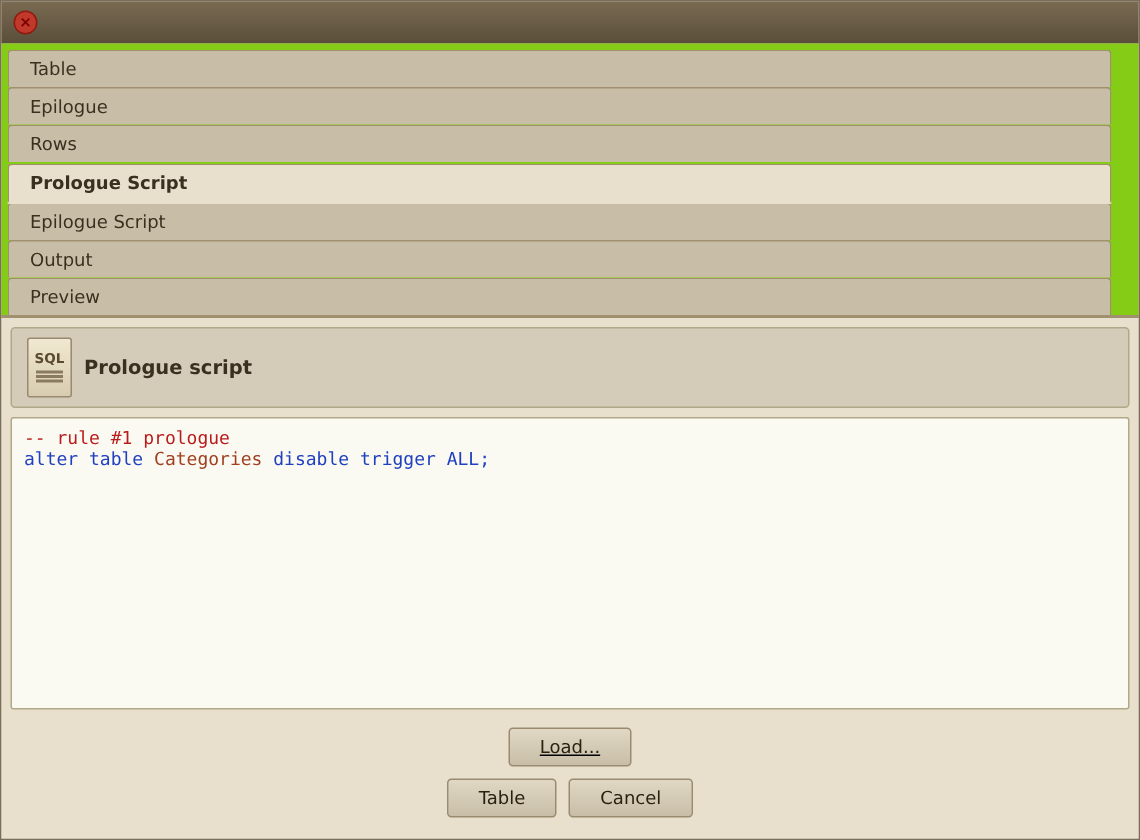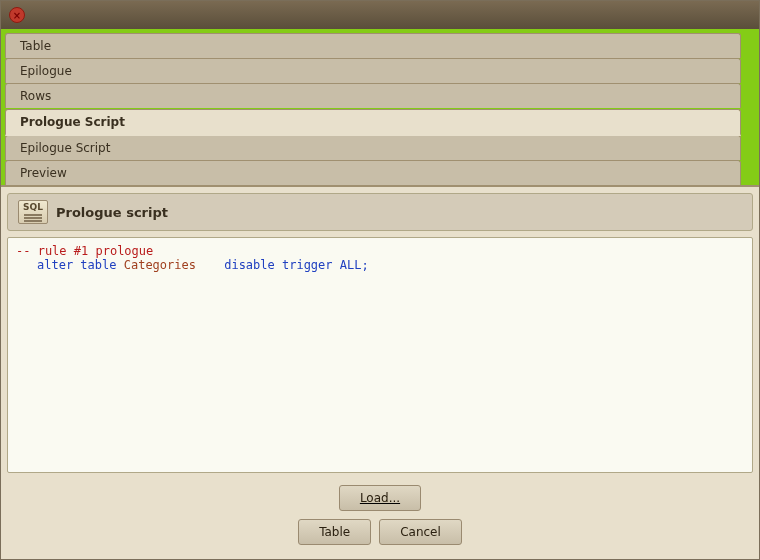--- a/index.html
+++ b/index.html
@@ -106,21 +106,21 @@
       margin-bottom: 6px;
       flex-shrink: 0;
     }
 
     .sql-icon {
       display: flex;
       flex-direction: column;
       align-items: center;
       justify-content: center;
       width: 30px;
-      height: 24px;
+      height: 40px;
       border: 1px solid #9a8a70;
       background: linear-gradient(to bottom, #f0e8d0, #d8ccb0);
       border-radius: 2px;
       font-size: 9px;
       font-weight: bold;
       color: #5a4a30;
     }
 
     .sql-icon .sql-text {
       font-size: 9px;
@@ -160,21 +160,20 @@
       white-space: pre-wrap;
       margin-bottom: 8px;
     }
 
     .comment-line {
       color: #b91c1c;
     }
 
     .keyword {
       color: #2040c0;
-      margin-left: 21px;
     }
 
     .table-name {
       color: #a04020;
     }
 
     .button-row {
       display: flex;
       justify-content: center;
       gap: 8px;
@@ -221,20 +220,23 @@
       <span>Epilogue</span>
     </div>
     <div class="tab">
       <span>Rows</span>
     </div>
     <div class="tab active">
       <span>Prologue Script</span>
     </div>
     <div class="tab">
       <span>Epilogue Script</span>
+    </div>
+    <div class="tab">
+      <span>Output</span>
     </div>
     <div class="tab">
       <span>Preview</span>
     </div>
   </div>
 
   <div class="content-area">
 
     <div class="section-header">
       <div class="sql-icon">

